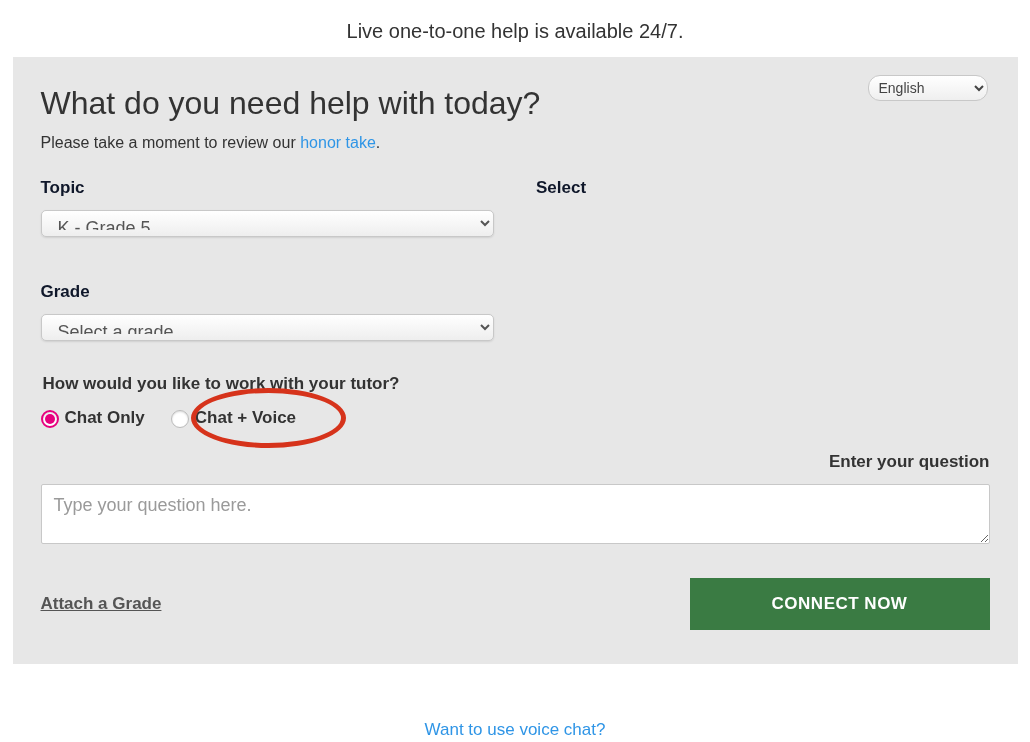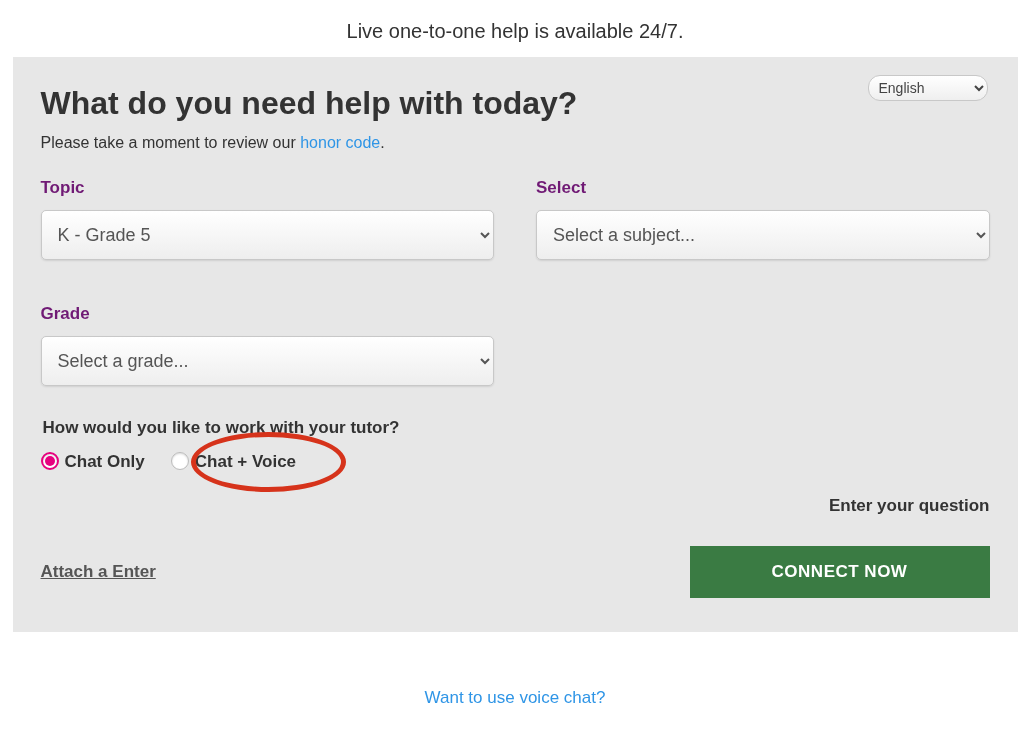--- a/index.html
+++ b/index.html
@@ -39,21 +39,21 @@
     height: 26px;
     font-size: 14px;
     background: linear-gradient(#ffffff, #efefef);
     border: 1px solid #c8c8c8;
     border-radius: 12px;
     padding: 2px 6px;
     color: #444;
   }
   .headline {
     font-size: 32px;
-    font-weight: 700;
+    font-weight: 400;
     color: #333;
     margin: 6px 0 12px 0;
   }
   .subline {
     font-size: 16px;
     color: #333;
     margin: 0 0 26px 0;
     font-weight: 400;
   }
   .subline a {
@@ -65,27 +65,27 @@
     display: flex;
     gap: 42px;
   }
   .col {
     flex: 1;
     min-width: 0;
   }
   .label {
     font-size: 17px;
     font-weight: 700;
-    color: #701a75;
+    color: #0f172a;
     margin-bottom: 12px;
     display: block;
   }
   .select-field {
     width: 100%;
-    height: 50px;
+    height: 27px;
     font-size: 18px;
     color: #555;
     background: linear-gradient(#ffffff, #eeeeee);
     border: 1px solid #c8c8c8;
     border-radius: 5px;
     padding: 6px 12px;
     appearance: auto;
     box-shadow: 0 1px 2px rgba(0,0,0,0.1);
   }
   .grade-row {
@@ -100,21 +100,21 @@
   }
   .radio-row {
     display: flex;
     gap: 26px;
     align-items: center;
     margin-bottom: 24px;
     position: relative;
   }
   .radio-opt {
     display: flex;
-    align-items: flex-start;
+    align-items: flex-end;
     gap: 6px;
     font-size: 17px;
     font-weight: 700;
     color: #333;
     cursor: pointer;
   }
   .radio-btn {
     width: 18px;
     height: 18px;
     border-radius: 50%;
@@ -213,35 +213,32 @@
 
     <div class="lang-select-wrap">
       <select class="lang-select">
         <option>English</option>
       </select>
     </div>
 
     <div class="headline">What do you need help with today?</div>
 
     <div class="subline">
-      <span>Please take a moment to review our </span><a>honor code</a><span>.</span>
+      <span>Please take a moment to review our </span><a>honor take</a><span>.</span>
     </div>
 
     <div class="row">
       <div class="col">
         <span class="label">Topic</span>
         <select class="select-field">
           <option>K - Grade 5</option>
         </select>
       </div>
       <div class="col">
         <span class="label">Select</span>
-        <select class="select-field">
-          <option>Select a subject...</option>
-        </select>
       </div>
     </div>
 
     <div class="grade-row">
       <span class="label">Grade</span>
       <select class="select-field">
         <option>Select a grade...</option>
       </select>
     </div>
 
@@ -253,23 +250,24 @@
         <span>Chat Only</span>
       </label>
       <label class="radio-opt">
         <span class="radio-btn"></span>
         <span>Chat + Voice</span>
       </label>
       <div class="highlight-oval"></div>
     </div>
 
     <div class="question-label">Enter your question</div>
+    <textarea class="question-area" placeholder="Type your question here." style=""></textarea>
 
     <div class="bottom-row">
-      <span class="attach-link">Attach a Enter</span>
+      <span class="attach-link">Attach a Grade</span>
       <button class="connect-btn">CONNECT NOW</button>
     </div>
 
   </div>
 
   <div class="footer">
     <a class="footer-link">Want to use voice chat?</a>
     
   </div>
 

